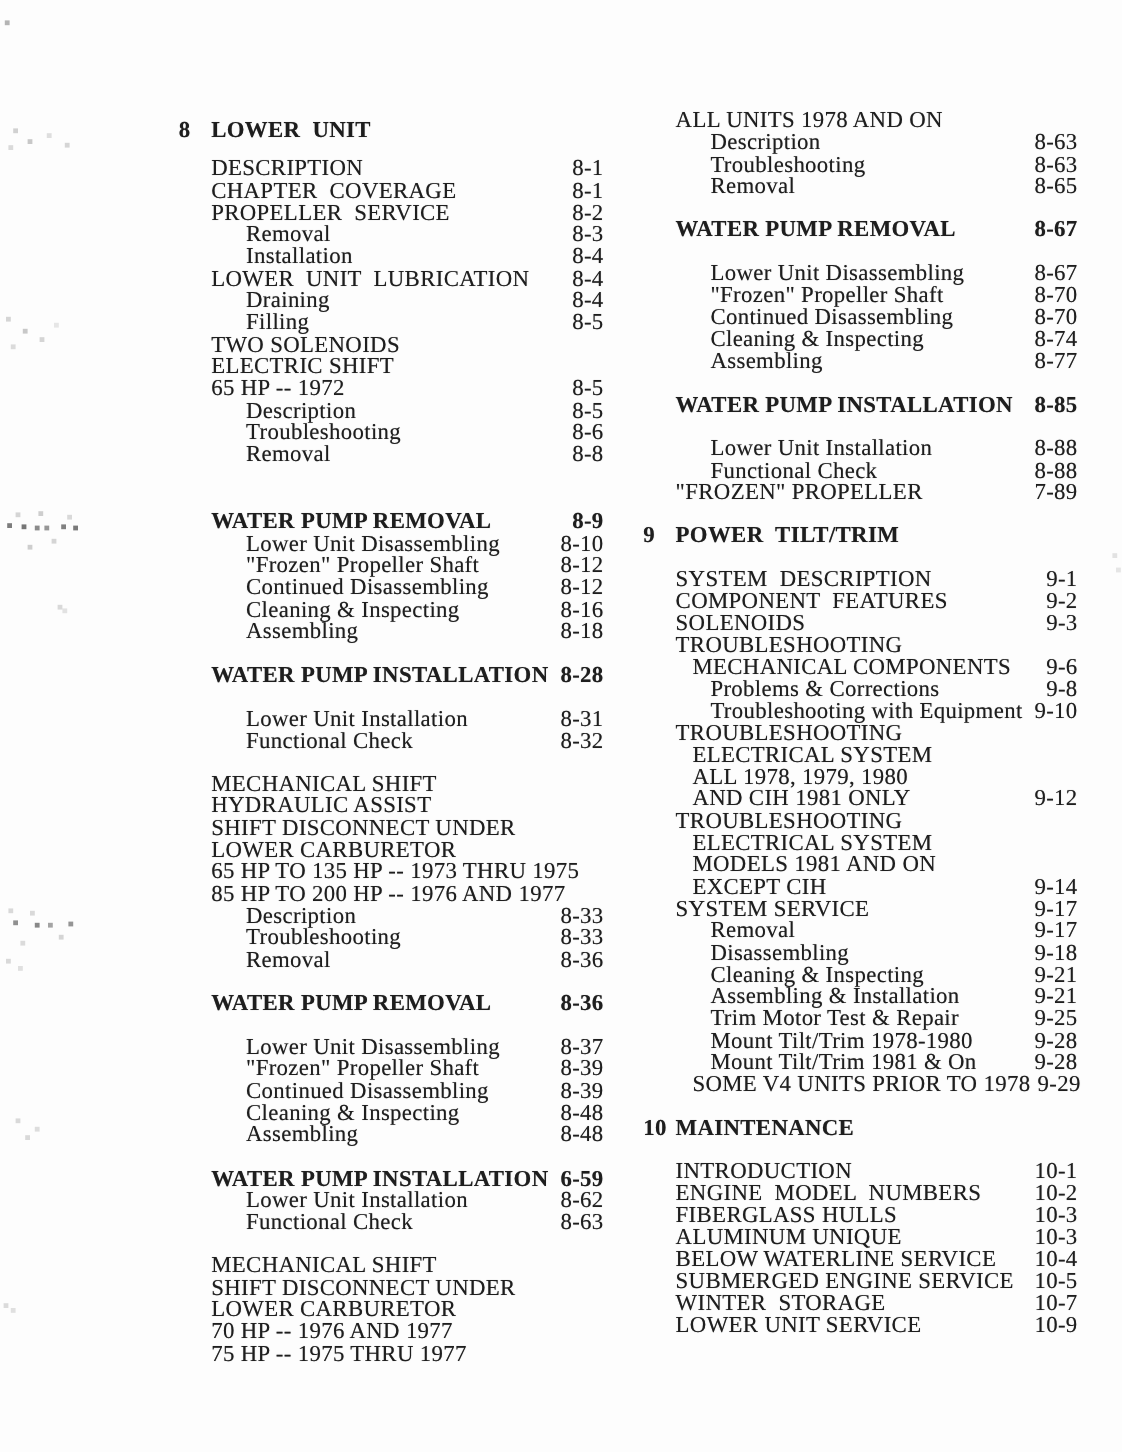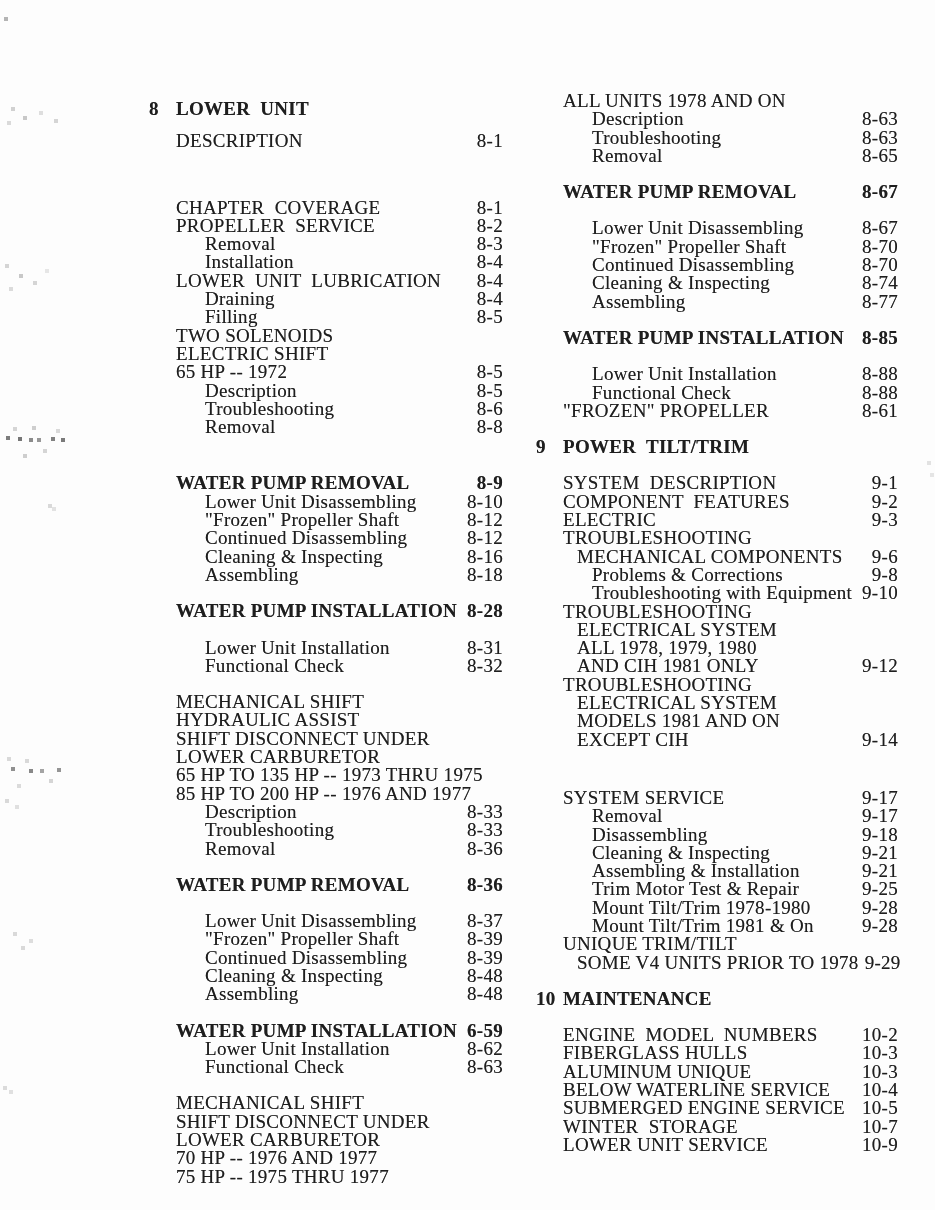--- a/index.html
+++ b/index.html
@@ -92,21 +92,21 @@
 </style>
 </head>
 <body>
 
 <div class="scan-page">
   <div class="speckles"></div>
   <div class="col" id="col-left">
       <div class="row ch"><span class="t"><span class="num">8</span><span class="ttl">LOWER  UNIT</span></span></div>
       <div class="gap" style="height: 14px;"></div>
       <div class="row"><span class="t" style="padding-left: 27px;">DESCRIPTION</span><span class="p">8-1</span></div>
-      <div class="row"><span class="t" style="padding-left: 27px; margin-top: 48px;">CHAPTER  COVERAGE</span><span class="p">8-1</span></div>
+      <div class="row"><span class="t" style="padding-left: 27px;">CHAPTER  COVERAGE</span><span class="p">8-1</span></div>
       <div class="row"><span class="t" style="padding-left: 27px;">PROPELLER  SERVICE</span><span class="p">8-2</span></div>
       <div class="row"><span class="t" style="padding-left: 56px;">Removal</span><span class="p">8-3</span></div>
       <div class="row"><span class="t" style="padding-left: 56px;">Installation</span><span class="p">8-4</span></div>
       <div class="row"><span class="t" style="padding-left: 27px;">LOWER  UNIT  LUBRICATION</span><span class="p">8-4</span></div>
       <div class="row"><span class="t" style="padding-left: 56px;">Draining</span><span class="p">8-4</span></div>
       <div class="row"><span class="t" style="padding-left: 56px; text-align: right;">Filling</span><span class="p">8-5</span></div>
       <div class="row"><span class="t" style="padding-left: 27px;">TWO SOLENOIDS</span></div>
       <div class="row"><span class="t" style="padding-left: 27px;">ELECTRIC SHIFT</span></div>
       <div class="row"><span class="t" style="padding-left: 27px; text-align: center;">65 HP -- 1972</span><span class="p">8-5</span></div>
       <div class="row"><span class="t" style="padding-left: 56px;">Description</span><span class="p">8-5</span></div>
@@ -164,52 +164,52 @@
       <div class="row"><span class="t" style="padding-left: 56px;">Lower Unit Disassembling</span><span class="p">8-67</span></div>
       <div class="row"><span class="t" style="padding-left: 56px;">"Frozen" Propeller Shaft</span><span class="p">8-70</span></div>
       <div class="row"><span class="t" style="padding-left: 56px;">Continued Disassembling</span><span class="p">8-70</span></div>
       <div class="row"><span class="t" style="padding-left: 56px;">Cleaning &amp; Inspecting</span><span class="p">8-74</span></div>
       <div class="row"><span class="t" style="padding-left: 56px;">Assembling</span><span class="p">8-77</span></div>
       <div class="gap" style="height: 18px;"></div>
       <div class="row b"><span class="t" style="padding-left: 27px;">WATER PUMP INSTALLATION</span><span class="p">8-85</span></div>
       <div class="gap" style="height: 18px;"></div>
       <div class="row"><span class="t" style="padding-left: 56px;">Lower Unit Installation</span><span class="p">8-88</span></div>
       <div class="row"><span class="t" style="padding-left: 56px;">Functional Check</span><span class="p">8-88</span></div>
-      <div class="row"><span class="t" style="padding-left: 27px;">"FROZEN" PROPELLER</span><span class="p">8-61</span></div>
+      <div class="row"><span class="t" style="padding-left: 27px;">"FROZEN" PROPELLER</span><span class="p">7-89</span></div>
       <div class="gap" style="height: 18px;"></div>
       <div class="row ch"><span class="t"><span class="num">9</span><span class="ttl">POWER  TILT/TRIM</span></span></div>
       <div class="gap" style="height: 18px;"></div>
       <div class="row"><span class="t" style="padding-left: 27px;">SYSTEM  DESCRIPTION</span><span class="p">9-1</span></div>
       <div class="row"><span class="t" style="padding-left: 27px;">COMPONENT  FEATURES</span><span class="p">9-2</span></div>
-      <div class="row"><span class="t" style="padding-left: 27px;">ELECTRIC</span><span class="p">9-3</span></div>
+      <div class="row"><span class="t" style="padding-left: 27px;">SOLENOIDS</span><span class="p">9-3</span></div>
       <div class="row"><span class="t" style="padding-left: 27px;">TROUBLESHOOTING</span></div>
       <div class="row"><span class="t" style="padding-left: 41px;">MECHANICAL COMPONENTS</span><span class="p">9-6</span></div>
       <div class="row"><span class="t" style="padding-left: 56px;">Problems &amp; Corrections</span><span class="p">9-8</span></div>
       <div class="row"><span class="t" style="padding-left: 56px;">Troubleshooting with Equipment</span><span class="p">9-10</span></div>
       <div class="row"><span class="t" style="padding-left: 27px;">TROUBLESHOOTING</span></div>
       <div class="row"><span class="t" style="padding-left: 41px;">ELECTRICAL SYSTEM</span></div>
       <div class="row"><span class="t" style="padding-left: 41px;">ALL 1978, 1979, 1980</span></div>
       <div class="row"><span class="t" style="padding-left: 41px;">AND CIH 1981 ONLY</span><span class="p">9-12</span></div>
       <div class="row"><span class="t" style="padding-left: 27px;">TROUBLESHOOTING</span></div>
       <div class="row"><span class="t" style="padding-left: 41px;">ELECTRICAL SYSTEM</span></div>
       <div class="row"><span class="t" style="padding-left: 41px;">MODELS 1981 AND ON</span></div>
       <div class="row"><span class="t" style="padding-left: 41px;">EXCEPT CIH</span><span class="p">9-14</span></div>
-      <div class="row"><span class="t" style="padding-left: 27px; margin-top: 40px;">SYSTEM SERVICE</span><span class="p">9-17</span></div>
+      <div class="row"><span class="t" style="padding-left: 27px;">SYSTEM SERVICE</span><span class="p">9-17</span></div>
       <div class="row"><span class="t" style="padding-left: 56px;">Removal</span><span class="p">9-17</span></div>
       <div class="row"><span class="t" style="padding-left: 56px;">Disassembling</span><span class="p">9-18</span></div>
       <div class="row"><span class="t" style="padding-left: 56px;">Cleaning &amp; Inspecting</span><span class="p">9-21</span></div>
       <div class="row"><span class="t" style="padding-left: 56px;">Assembling &amp; Installation</span><span class="p">9-21</span></div>
       <div class="row"><span class="t" style="padding-left: 56px;">Trim Motor Test &amp; Repair</span><span class="p">9-25</span></div>
       <div class="row"><span class="t" style="padding-left: 56px;">Mount Tilt/Trim 1978-1980</span><span class="p">9-28</span></div>
       <div class="row"><span class="t" style="padding-left: 56px;">Mount Tilt/Trim 1981 &amp; On</span><span class="p">9-28</span></div>
-      <div class="row"><span class="t" style="padding-left: 27px;">UNIQUE TRIM/TILT</span></div>
       <div class="row"><span class="t" style="padding-left: 41px;">SOME V4 UNITS PRIOR TO 1978</span><span class="p">9-29</span></div>
       <div class="gap" style="height: 18px;"></div>
       <div class="row ch"><span class="t"><span class="num">10</span><span class="ttl">MAINTENANCE</span></span></div>
       <div class="gap" style="height: 18px;"></div>
+      <div class="row"><span class="t" style="padding-left: 27px;">INTRODUCTION</span><span class="p">10-1</span></div>
       <div class="row"><span class="t" style="padding-left: 27px;">ENGINE  MODEL  NUMBERS</span><span class="p">10-2</span></div>
       <div class="row"><span class="t" style="padding-left: 27px;">FIBERGLASS HULLS</span><span class="p">10-3</span></div>
       <div class="row"><span class="t" style="padding-left: 27px;">ALUMINUM UNIQUE</span><span class="p">10-3</span></div>
       <div class="row"><span class="t" style="padding-left: 27px;">BELOW WATERLINE SERVICE</span><span class="p">10-4</span></div>
       <div class="row"><span class="t" style="padding-left: 27px;">SUBMERGED ENGINE SERVICE</span><span class="p">10-5</span></div>
       <div class="row"><span class="t" style="padding-left: 27px;">WINTER  STORAGE</span><span class="p">10-7</span></div>
       <div class="row"><span class="t" style="padding-left: 27px;">LOWER UNIT SERVICE</span><span class="p">10-9</span></div>
     </div>
 </div>
 

